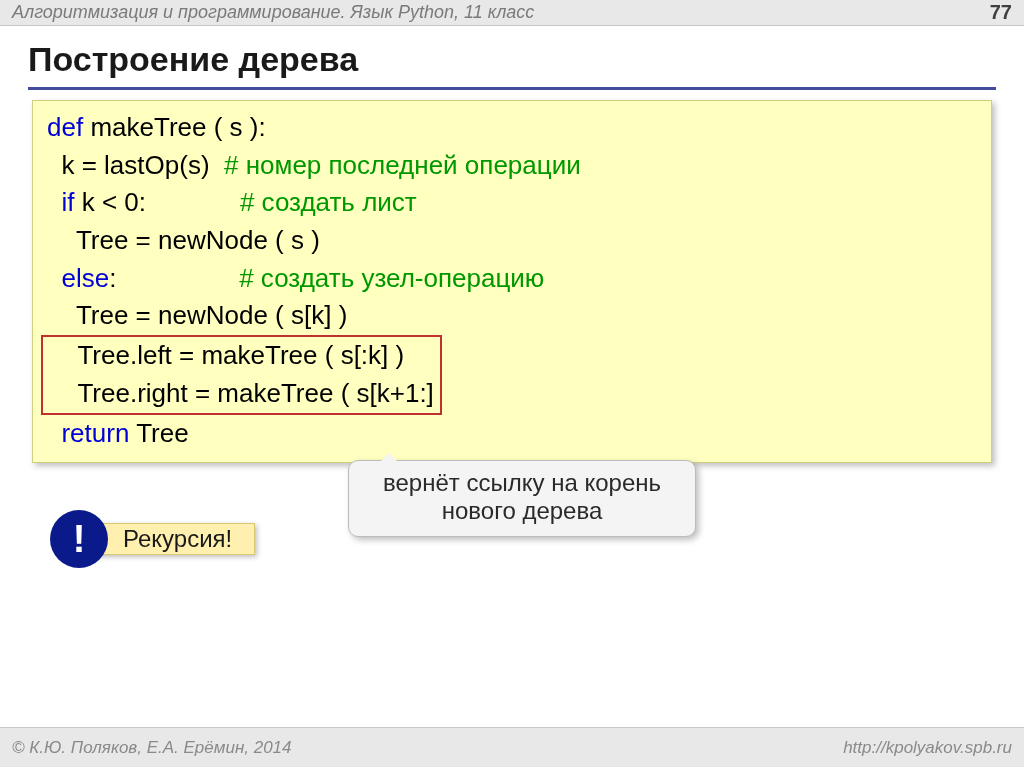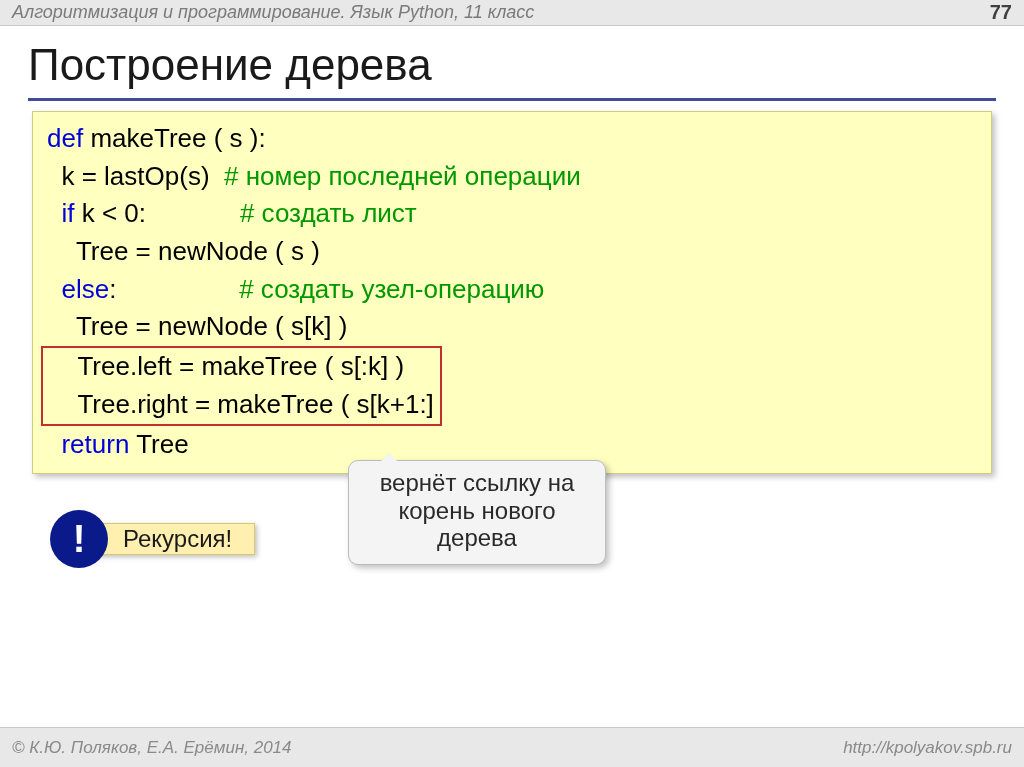--- a/index.html
+++ b/index.html
@@ -24,22 +24,22 @@
     font-style: italic;
     font-size: 18px;
   }
   .page-num {
     font-weight: bold;
     font-size: 20px;
     font-style: normal;
     color: #404040;
   }
   .title {
-    font-size: 44px;
-    font-weight: normal;
+    font-size: 34px;
+    font-weight: bold;
     color: #1a1a1a;
     padding: 14px 28px 8px;
   }
   .title-rule {
     margin: 0 28px;
     border: none;
     border-top: 3px solid #434c9c;
   }
   .code-block {
     margin: 10px 32px 0;
@@ -62,21 +62,21 @@
   .boxed {
     display: inline-block;
     border: 2px solid #c03030;
     padding: 0 6px;
     margin-left: -6px;
   }
   .tooltip {
     position: absolute;
     left: 348px;
     top: 460px;
-    width: 258px;
+    width: 348px;
     background: #f4f4f4;
     border: 1px solid #bcbcbc;
     border-radius: 10px;
     box-shadow: 3px 3px 6px rgba(0,0,0,0.25);
     padding: 8px 14px 12px;
     font-size: 24px;
     color: #2a2a2a;
     text-align: center;
     line-height: 1.15;
   }

